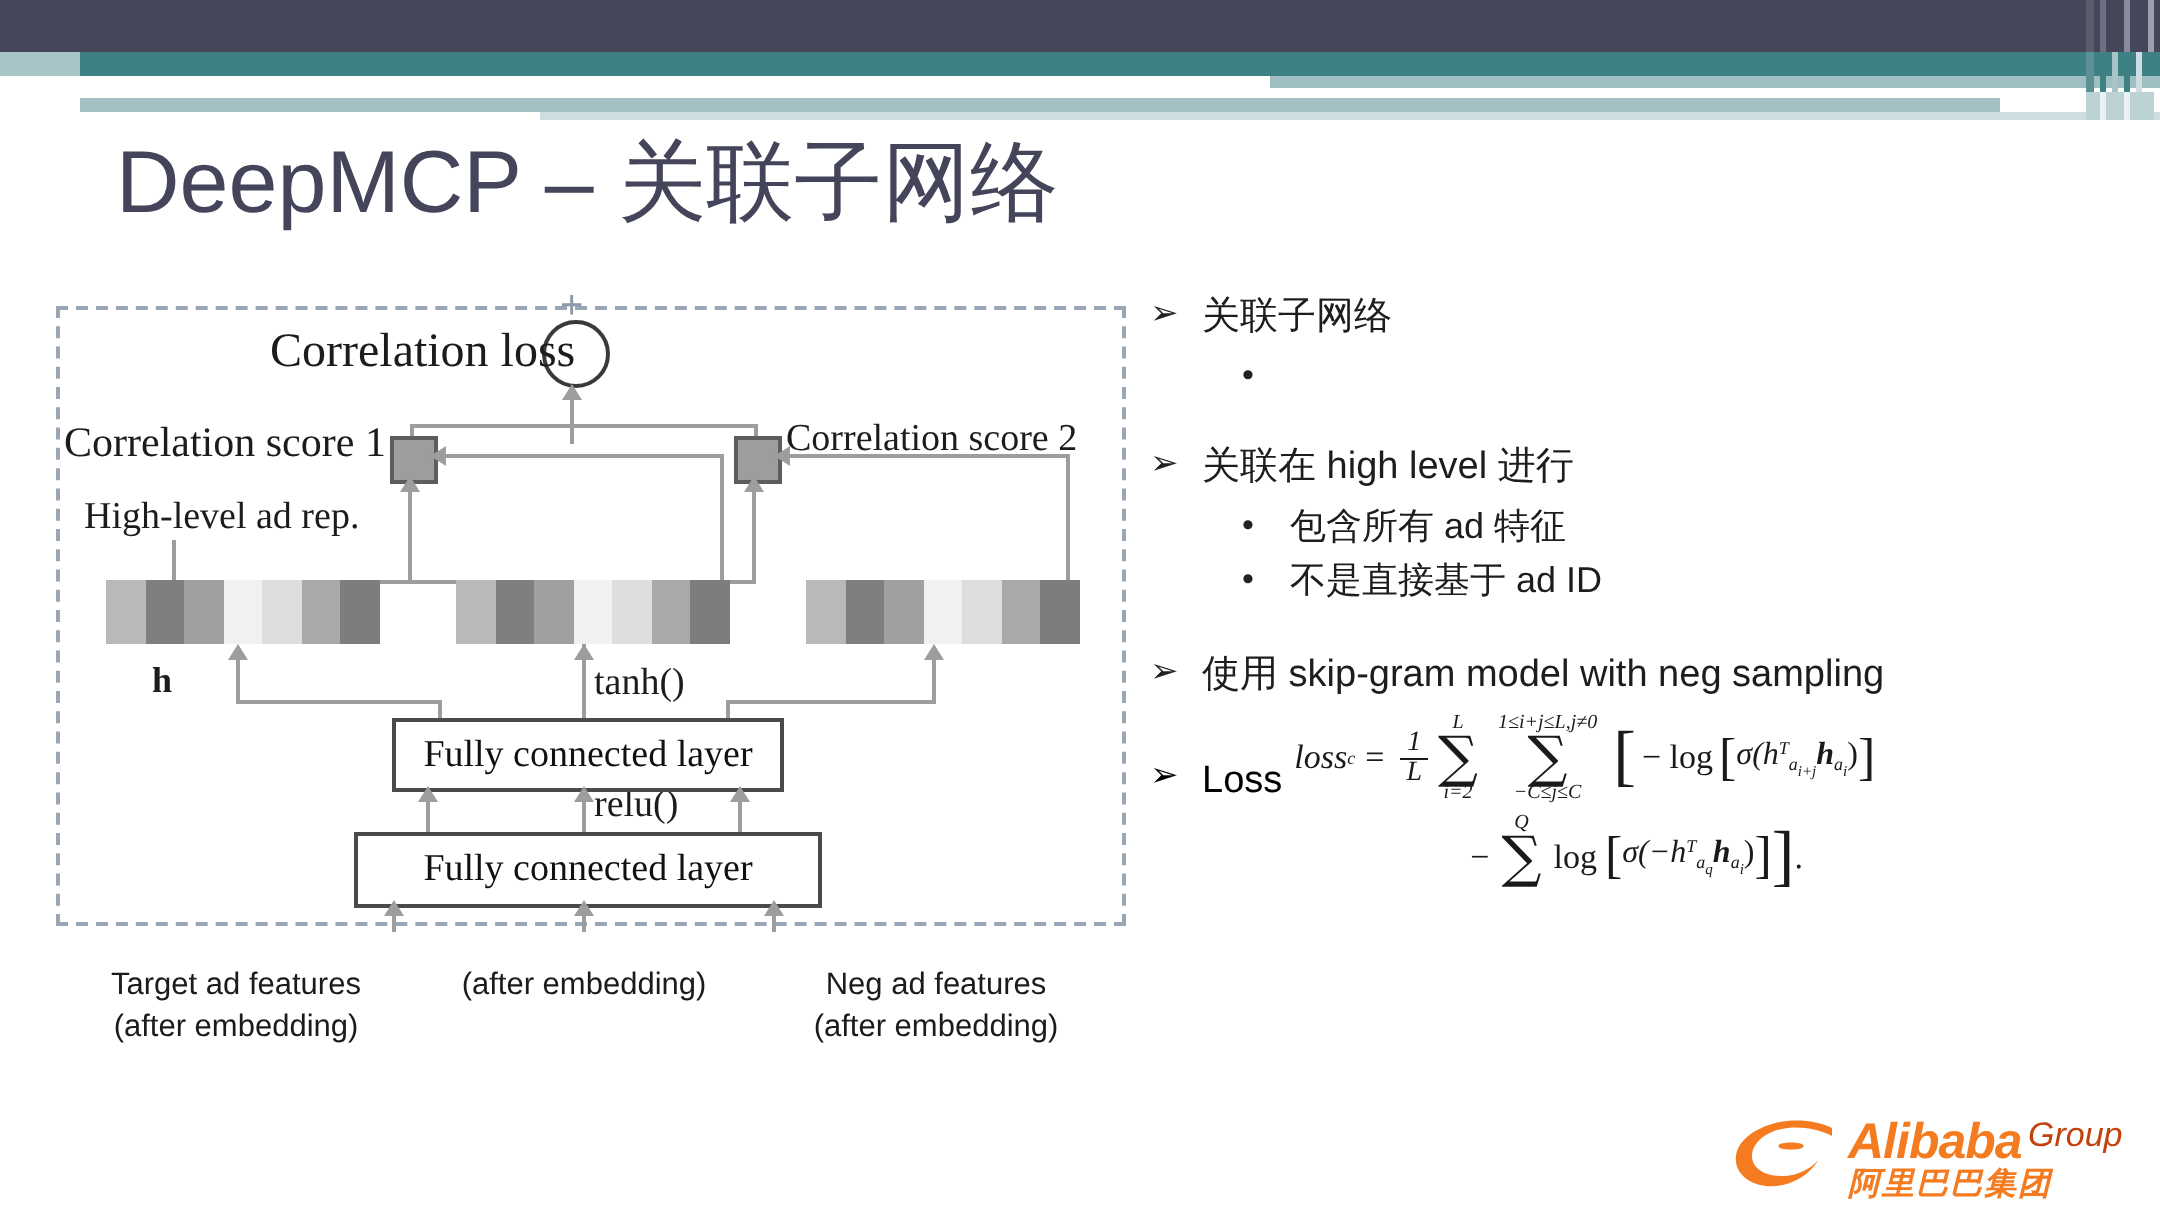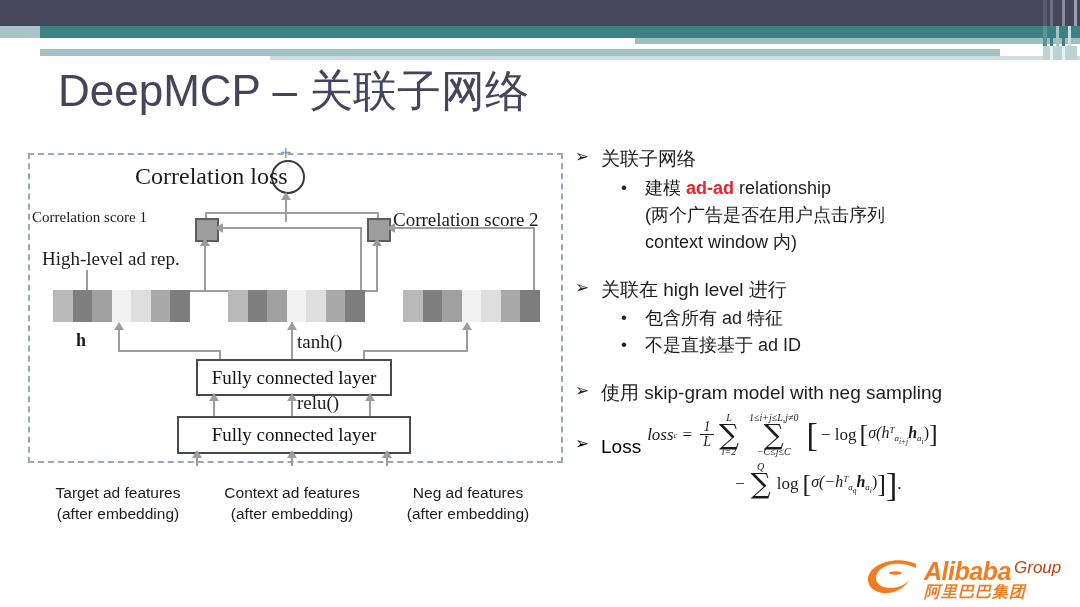--- a/index.html
+++ b/index.html
@@ -122,21 +122,21 @@
 
 <div class="line" style="left:285px;top:200px;width:2px;height:22px;"></div>
 <div class="ar-up" style="left:281px;top:192px;"></div>
 
 <div class="line" style="left:205px;top:212px;width:174px;height:2px;"></div>
 <div class="line" style="left:205px;top:212px;width:2px;height:10px;"></div>
 <div class="line" style="left:377px;top:212px;width:2px;height:10px;"></div>
 
 <div class="sq" style="left:195px;top:218px;width:20px;height:20px;"></div>
 <div class="sq" style="left:367px;top:218px;width:20px;height:20px;"></div>
-<div class="lbl" style="left:32px;top:209px;font-size:15px;">Correlation score 1</div>
+<div class="lbl" style="left:32px;top:209px;font-size:21px;">Correlation score 1</div>
 <div class="lbl" style="left:393px;top:209px;font-size:19px;">Correlation score 2</div>
 <div class="lbl" style="left:42px;top:248px;font-size:19px;">High-level ad rep.</div>
 
 <div class="line" style="left:204px;top:244px;width:2px;height:48px;"></div>
 <div class="ar-up" style="left:200px;top:238px;"></div>
 <div class="line" style="left:86px;top:290px;width:120px;height:2px;"></div>
 <div class="line" style="left:86px;top:270px;width:2px;height:22px;"></div>
 
 <div class="line" style="left:222px;top:227px;width:140px;height:2px;"></div>
 <div class="ar-left" style="left:215px;top:223px;"></div>
@@ -214,41 +214,35 @@
 <div class="line" style="left:291px;top:456px;width:2px;height:10px;"></div>
 <div class="ar-up" style="left:287px;top:450px;"></div>
 <div class="line" style="left:386px;top:456px;width:2px;height:10px;"></div>
 <div class="ar-up" style="left:382px;top:450px;"></div>
 
 <div class="cap" style="left:32px;top:483px;width:172px;">
   <div>Target ad features</div>
   <div>(after embedding)</div>
 </div>
 <div class="cap" style="left:204px;top:483px;width:176px;">
-  <div>Context ad features</div>
   <div>(after embedding)</div>
 </div>
 <div class="cap" style="left:382px;top:483px;width:172px;">
   <div>Neg ad features</div>
   <div>(after embedding)</div>
 </div>
 
 <div class="bullets">
 
   <div class="b1">
     <span class="mk">➢</span>
     <span class="tx">关联子网络</span>
   </div>
   <div class="b2">
     <span class="mk">•</span>
-    <span class="tx">
-      <span>建模 </span><span class="red">ad-ad</span><span> relationship</span><br>
-      <span>(两个广告是否在用户点击序列</span><br>
-      <span>context window 内)</span>
-    </span>
   </div>
 
   <div class="gap"></div>
 
   <div class="b1">
     <span class="mk">➢</span>
     <span class="tx">关联在 high level 进行</span>
   </div>
   <div class="b2">
     <span class="mk">•</span>

